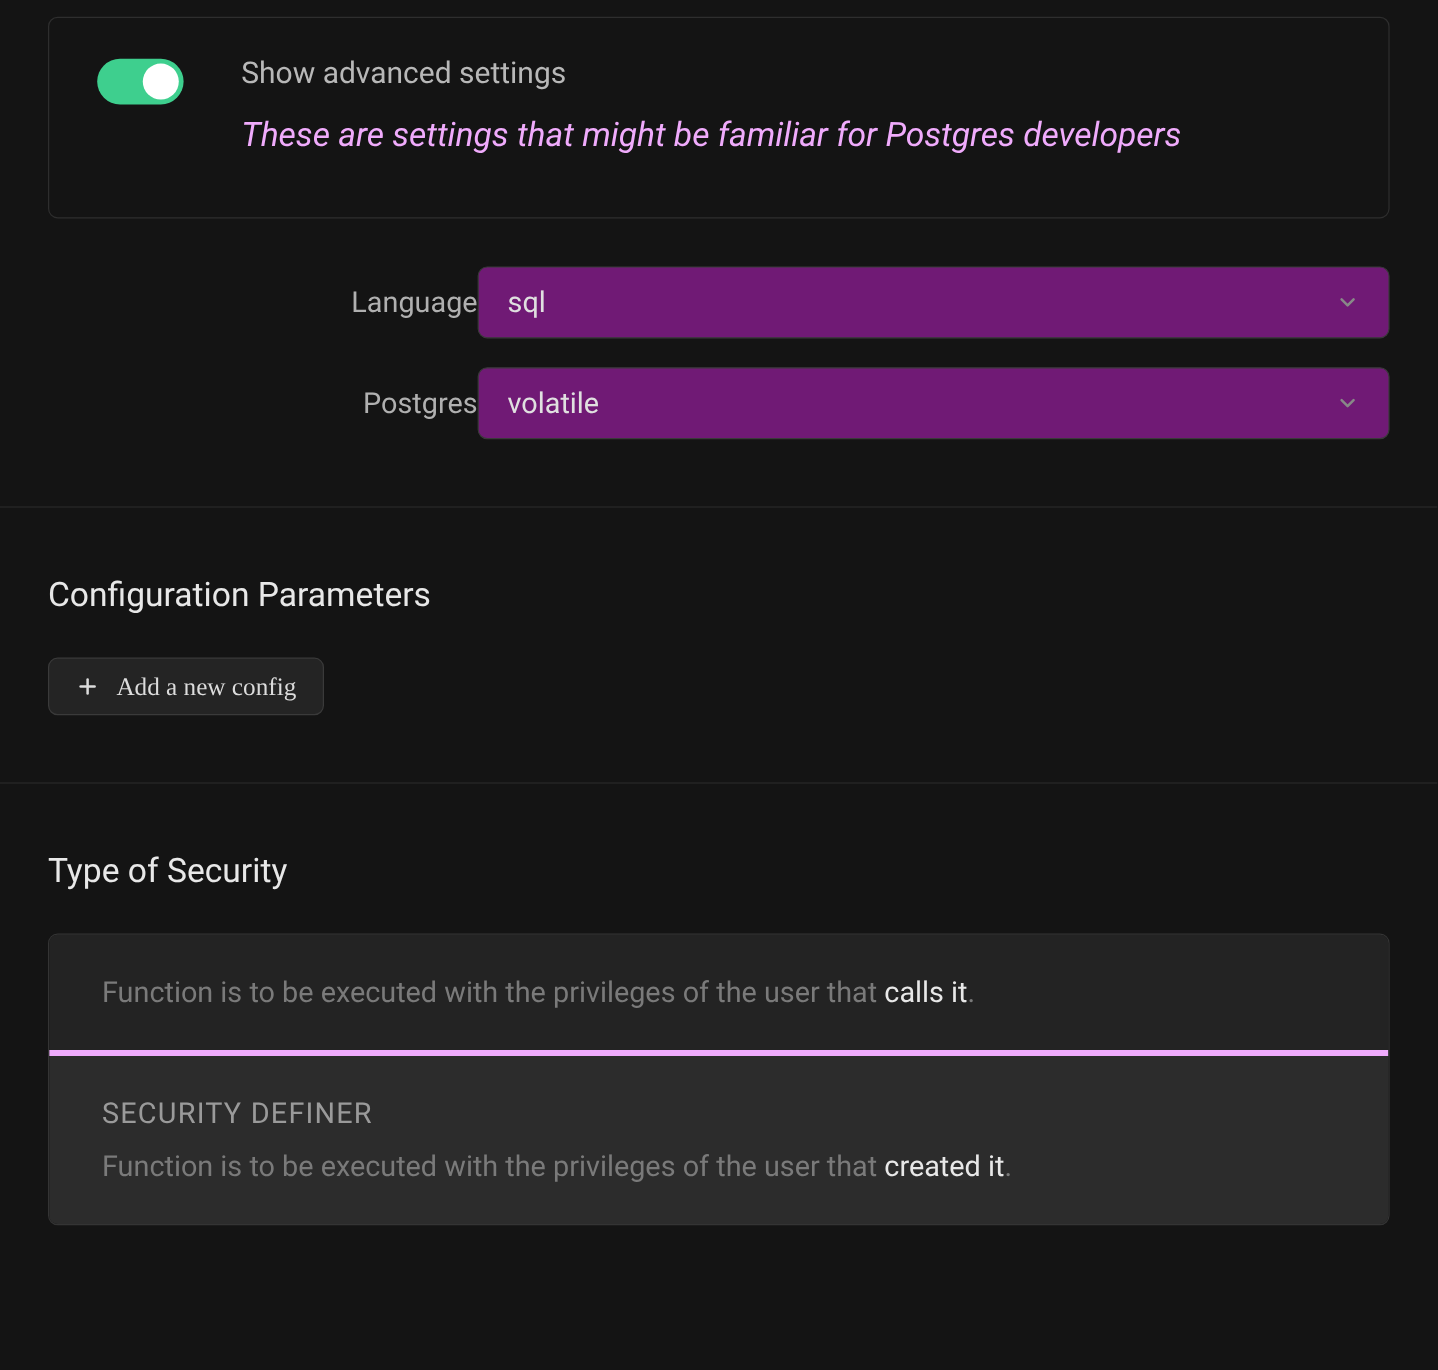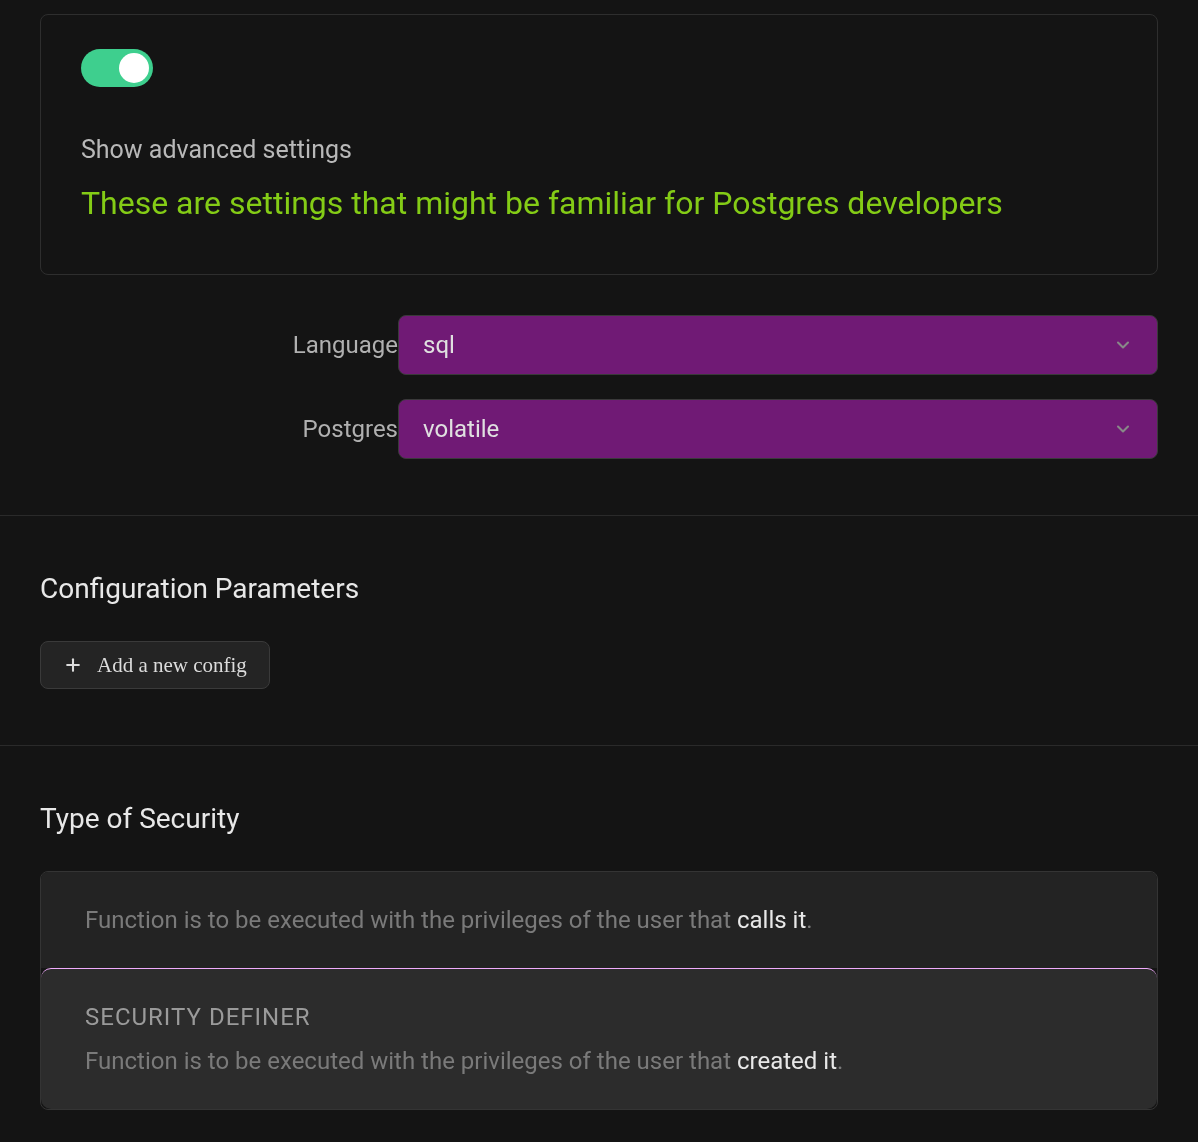--- a/index.html
+++ b/index.html
@@ -23,21 +23,20 @@
 
   
   .adv-panel {
     border: 1px solid #2e2e2e;
     border-radius: 8px;
     padding: 32px 40px 52px 40px;
     margin: 14px 0 40px 0;
     display: flex;
     align-items: flex-start;
     gap: 48px;
-    flex-direction: column;
   }
 
   .toggle {
     width: 72px;
     height: 38px;
     border-radius: 40px;
     background: #3ecf8e;
     position: relative;
     cursor: pointer;
     flex-shrink: 0;
@@ -53,23 +52,24 @@
     right: 4px;
   }
 
   .adv-text .title {
     font-size: 25px;
     color: #b8b8b8;
     margin-bottom: 20px;
     font-weight: 400;
   }
   .adv-text .desc {
-    font-size: 32px;
-    color: #84cc16;
-    font-weight: 400;
+    font-size: 28px;
+    color: #f0abfc;
+    font-weight: 400;
+    font-style: italic;
   }
 
   
   .form-row {
     display: flex;
     align-items: center;
     margin-bottom: 24px;
     text-align: right;
   }
   .form-row:last-child {
@@ -154,22 +154,21 @@
     border-radius: 8px;
     overflow: hidden;
   }
   .security-opt {
     padding: 34px 44px;
     background: #232323;
     cursor: pointer;
   }
   .security-opt.selected {
     background: #2c2c2c;
-    border-top: 1px solid #f0abfc;
-    border-radius: 10px;
+    border-top: 5px solid #f0abfc;
   }
   .security-opt .opt-title {
     font-size: 24px;
     letter-spacing: 1px;
     color: #9a9a9a;
     margin-bottom: 16px;
     font-weight: 400;
   }
   .security-opt .opt-desc {
     font-size: 24px;

